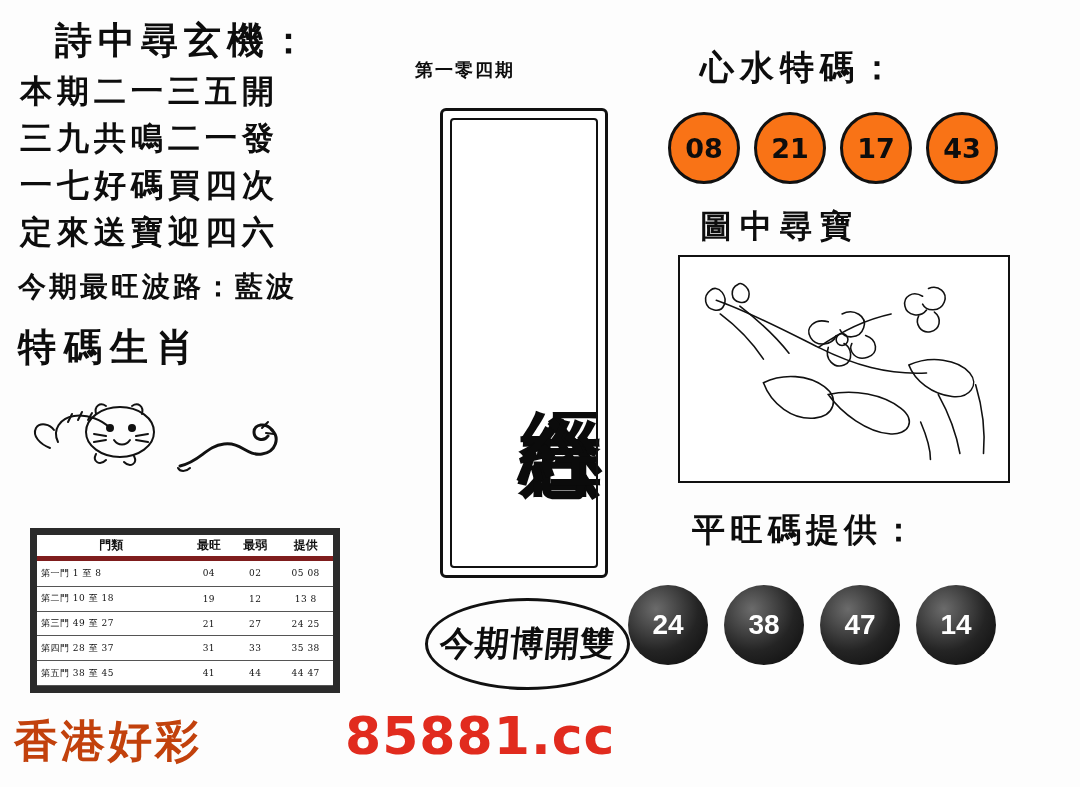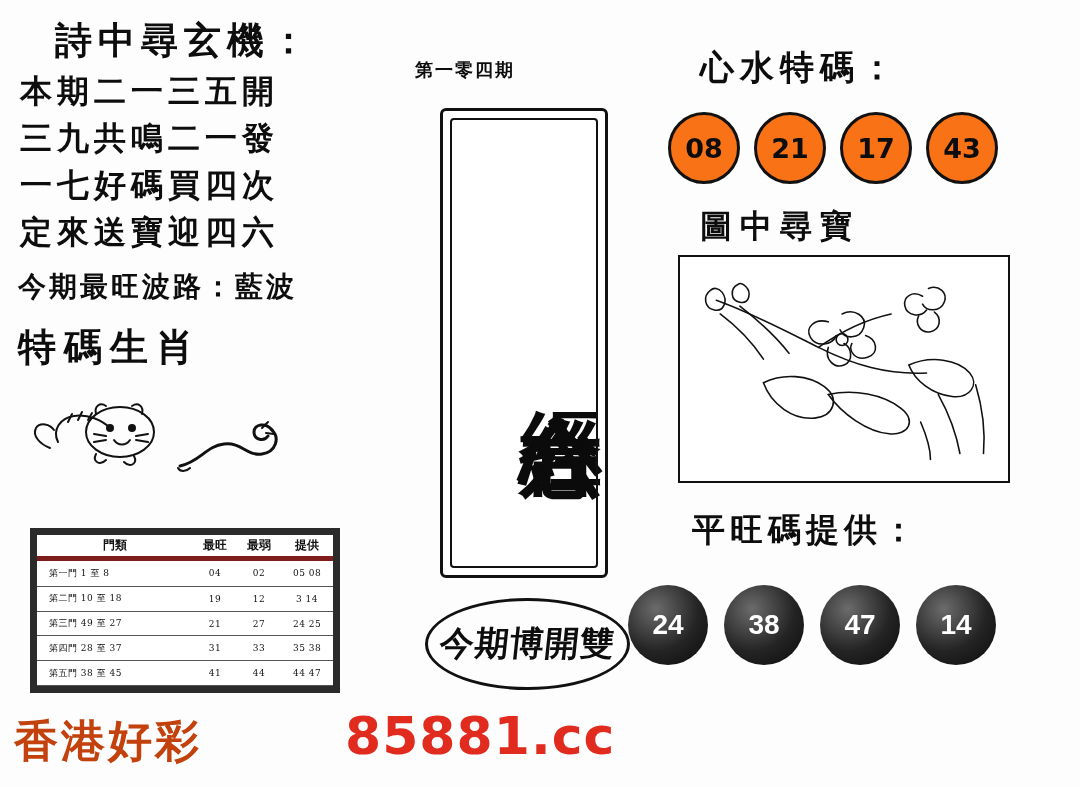--- a/index.html
+++ b/index.html
@@ -92,21 +92,21 @@
   }
   table.data td {
     text-align: center;
     padding: 1px 0;
     border-bottom: 1px solid #555;
     font-size: 9px;
     letter-spacing: 0.5px;
   }
   table.data td.rowlabel {
     text-align: left;
-    padding-left: 12px;
+    padding-left: 4px;
     white-space: nowrap;
     margin-left: 8px;
   }
 
   
   #brand-cn {
     left: 14px; top: 712px;
     font-size: 44px;
     color: #c2410c;
     font-family: "DejaVu Serif", serif;
@@ -292,21 +292,21 @@
           <tr>
             <td class="rowlabel">第一門 1 至 8</td>
             <td>04</td>
             <td>02</td>
             <td>05  08</td>
           </tr>
           <tr>
             <td class="rowlabel">第二門 10 至 18</td>
             <td>19</td>
             <td>12</td>
-            <td>3  14</td>
+            <td>13  8</td>
           </tr>
           <tr>
             <td class="rowlabel">第三門 49 至 27</td>
             <td>21</td>
             <td>27</td>
             <td>24  25</td>
           </tr>
           <tr>
             <td class="rowlabel">第四門 28 至 37</td>
             <td>31</td>

